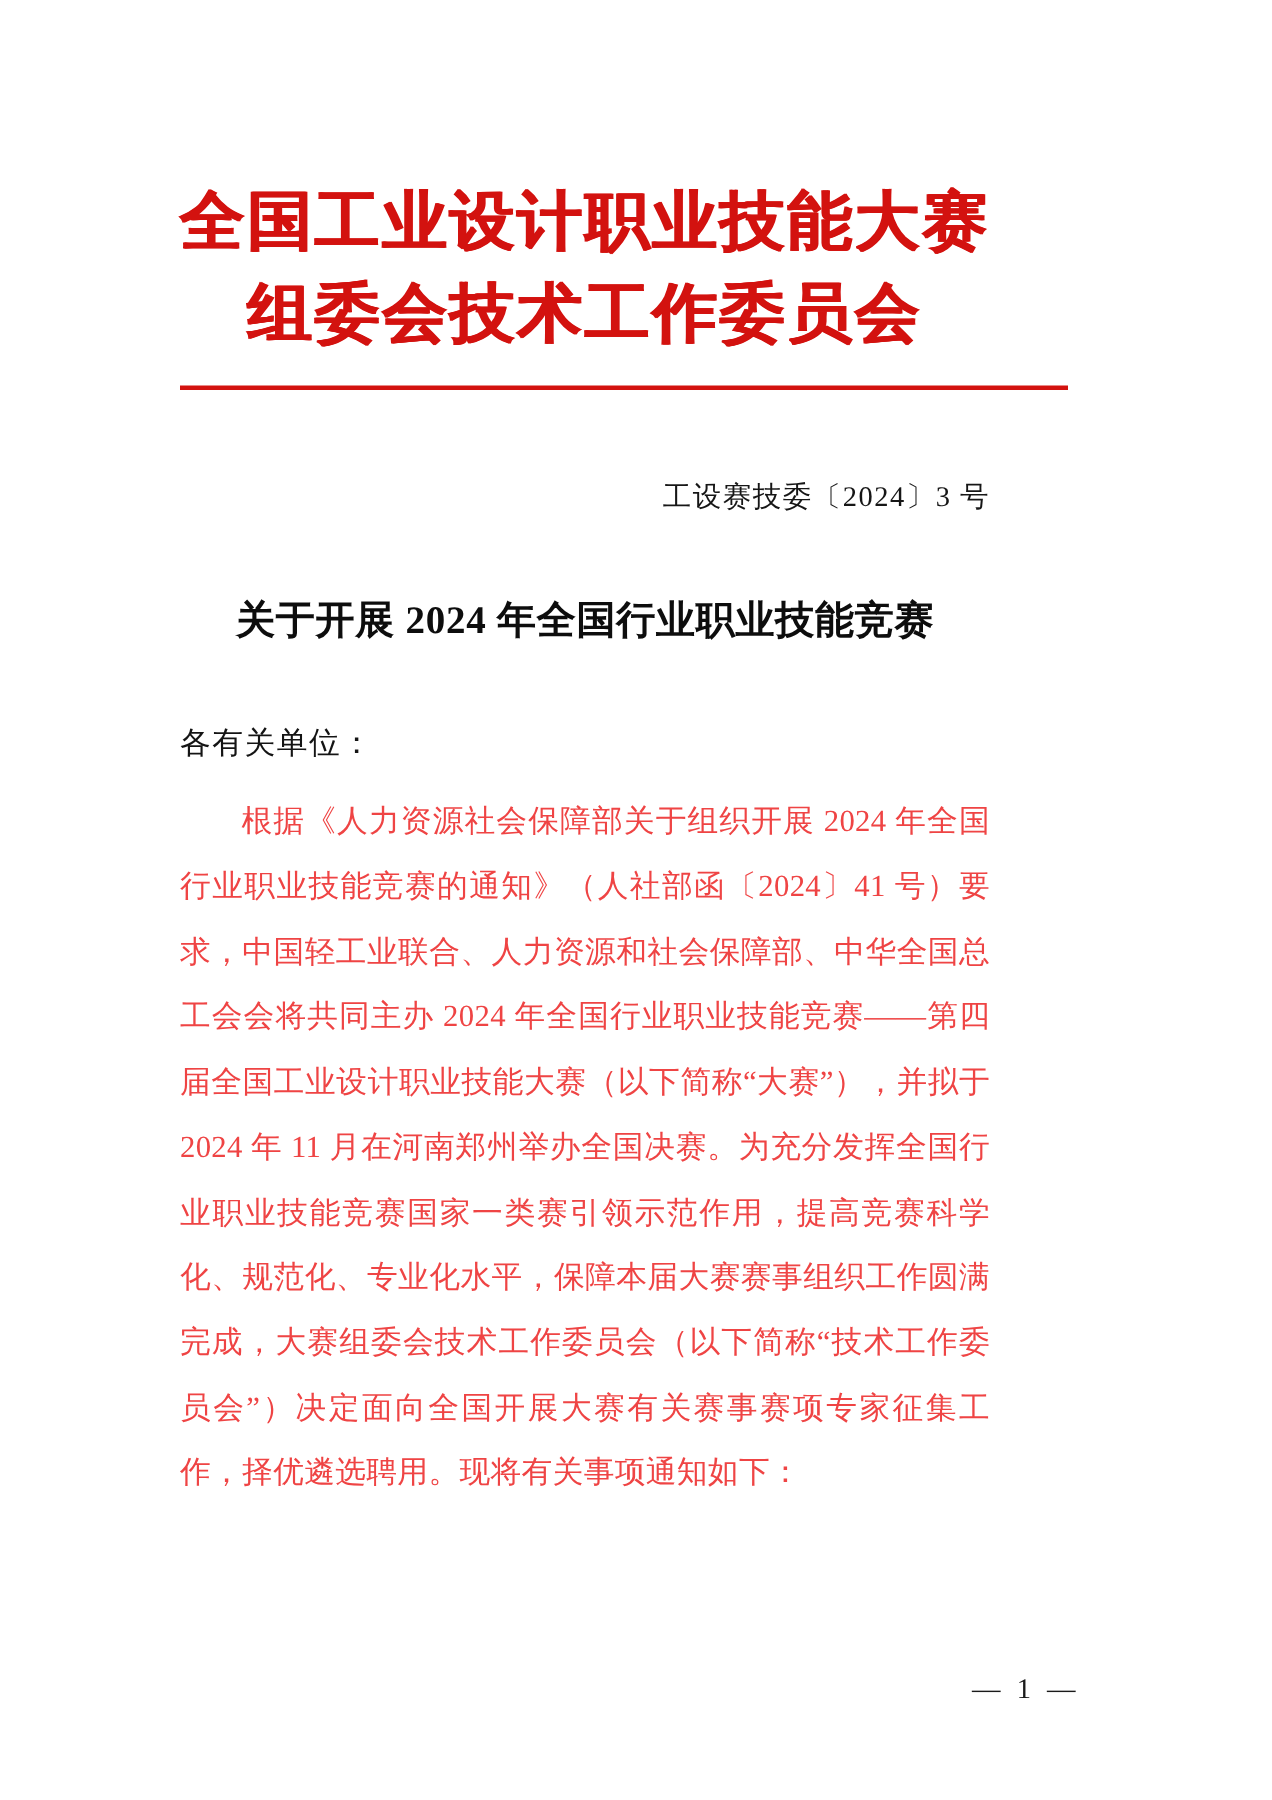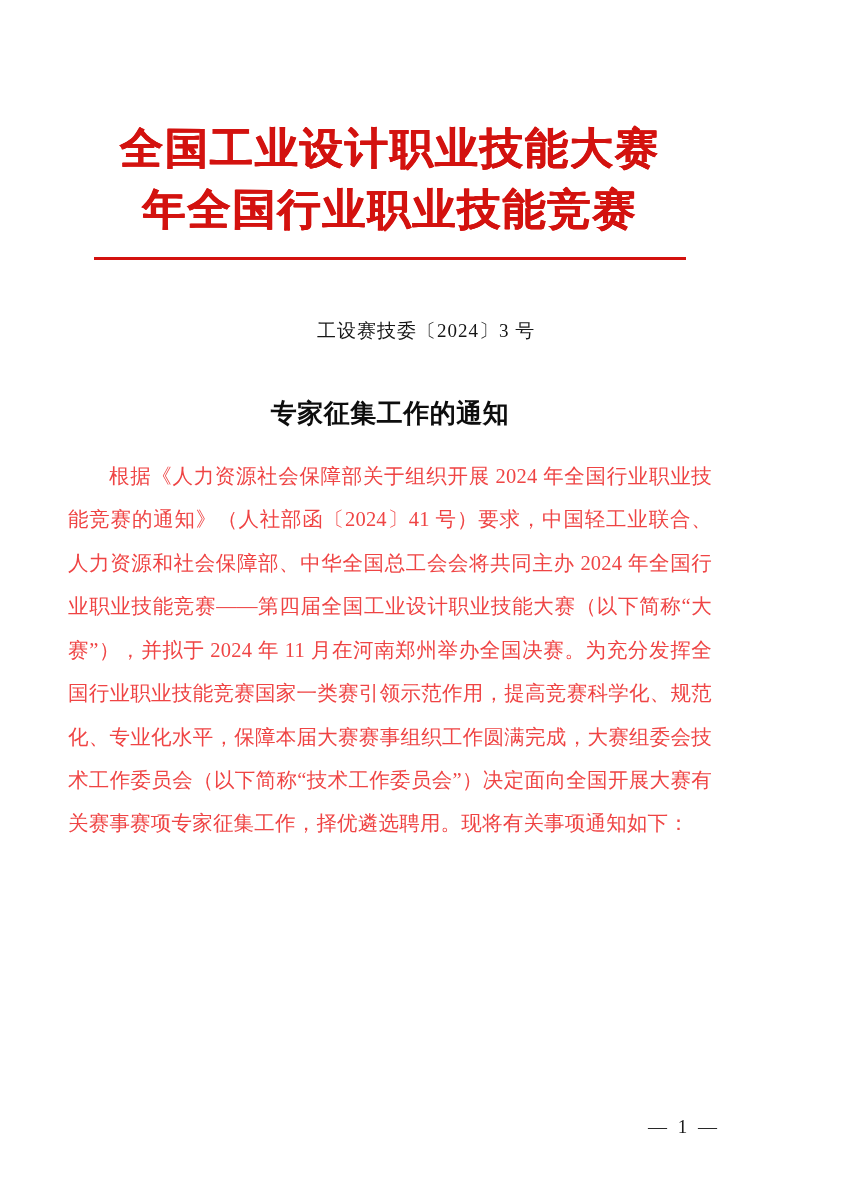--- a/index.html
+++ b/index.html
@@ -18,21 +18,21 @@
     overflow: hidden;
     box-sizing: border-box;
   }
   .doc-body {
     position: absolute;
     left: 0;
     top: 0;
     width: 780px;
     height: 1200px;
     box-sizing: border-box;
-    padding: 0 68px;
+    padding: 0 120px;
   }
 
   
   .letterhead {
     margin-top: 118px;
     text-align: center;
   }
   .letterhead-line {
     color: #d3120f;
     font-family: "DejaVu Sans", "Liberation Sans", sans-serif;
@@ -46,21 +46,21 @@
   .letterhead-rule {
     margin: 17px auto 0 auto;
     width: 592px;
     height: 3px;
     background: #d3120f;
   }
 
   
   .doc-number {
     margin-top: 58px;
-    text-align: center;
+    text-align: right;
     font-size: 19px;
     letter-spacing: 1px;
     color: #161616;
     padding-left: 72px;
   }
 
   
   .doc-title {
     margin-top: 48px;
     text-align: center;
@@ -103,29 +103,30 @@
   }
 </style>
 </head>
 <body>
 
 <div class="page">
   <div class="doc-body">
 
     <div class="letterhead">
       <div class="letterhead-line">全国工业设计职业技能大赛</div>
-      <div class="letterhead-line">年全国行业职业技能竞赛</div>
+      <div class="letterhead-line">组委会技术工作委员会</div>
       <div class="letterhead-rule"></div>
     </div>
 
     <div class="doc-number">工设赛技委〔2024〕3 号</div>
 
     <div class="doc-title">
-      <div>专家征集工作的通知</div>
+      <div>关于开展 2024 年全国行业职业技能竞赛</div>
     </div>
 
+    <div class="salutation">各有关单位：</div>
 
     <div class="para">根据《人力资源社会保障部关于组织开展 2024 年全国行业职业技能竞赛的通知》（人社部函〔2024〕41 号）要求，中国轻工业联合、人力资源和社会保障部、中华全国总工会会将共同主办 2024 年全国行业职业技能竞赛——第四届全国工业设计职业技能大赛（以下简称“大赛”），并拟于 2024 年 11 月在河南郑州举办全国决赛。为充分发挥全国行业职业技能竞赛国家一类赛引领示范作用，提高竞赛科学化、规范化、专业化水平，保障本届大赛赛事组织工作圆满完成，大赛组委会技术工作委员会（以下简称“技术工作委员会”）决定面向全国开展大赛有关赛事赛项专家征集工作，择优遴选聘用。现将有关事项通知如下：</div>
 
   </div>
 
   <div class="page-number">— 1 —</div>
 </div>
 
 </body></html>

